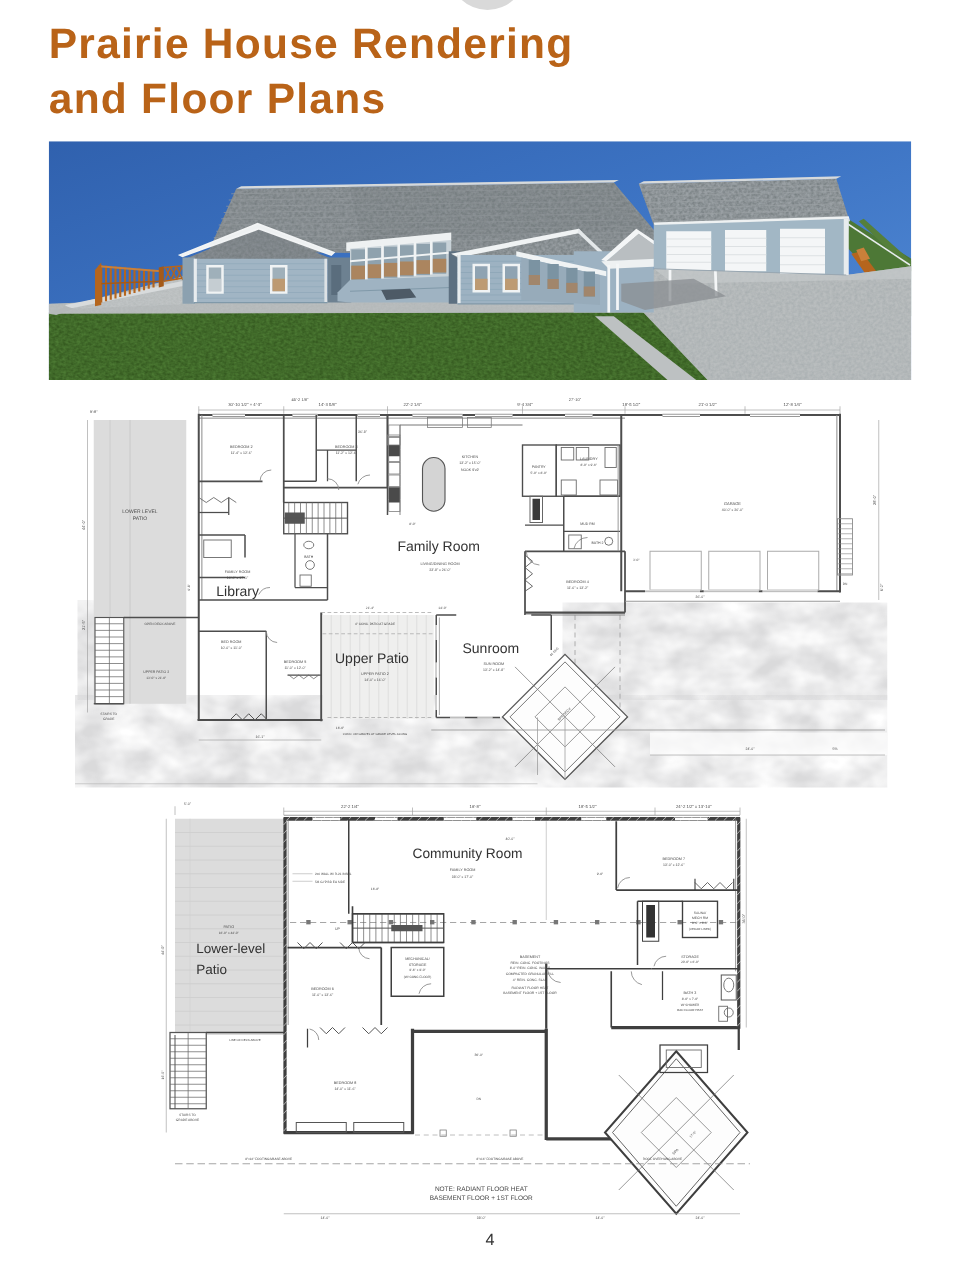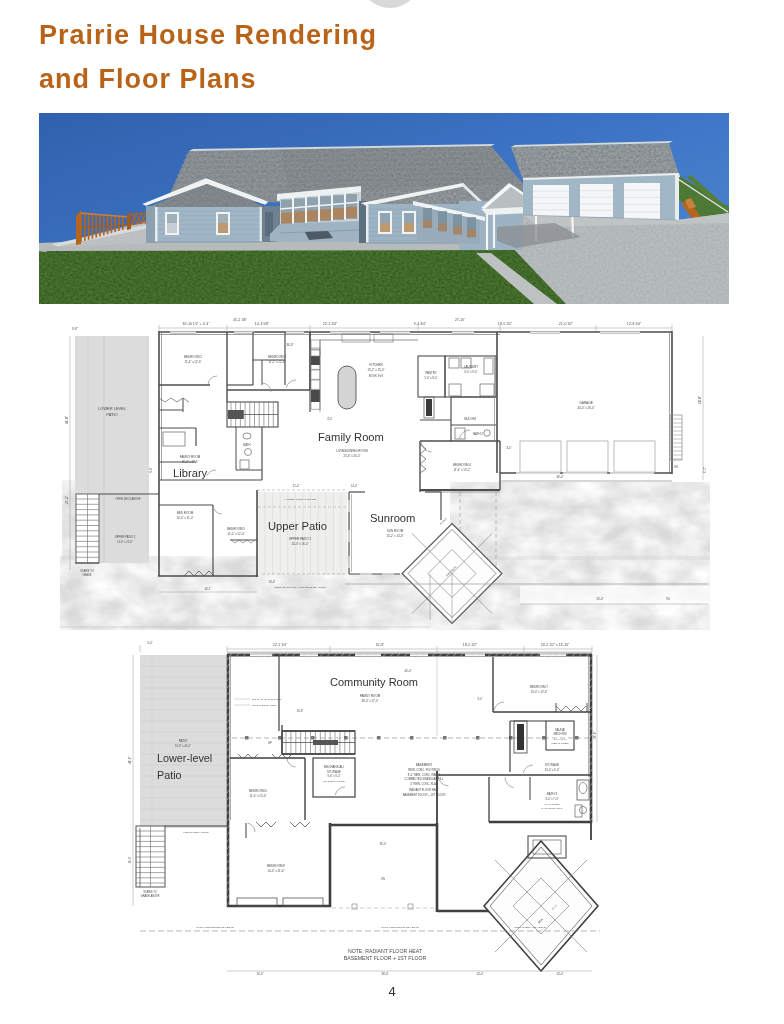--- a/index.html
+++ b/index.html
@@ -1,19 +1,19 @@
 <!DOCTYPE html>
 <html><head>
 <meta charset="utf-8">
 <style>
   html,body{margin:0;padding:0;background:#fff;}
   #page{position:relative;width:784px;height:1024px;background:#ffffff;overflow:hidden;
         font-family:"Liberation Sans",sans-serif;}
   #title{position:absolute;left:39px;top:13px;color:#b96318;font-weight:bold;
-         font-size:27px;line-height:44px;letter-spacing:1px;}
+         font-size:34px;line-height:44px;letter-spacing:1px;}
   .abs{position:absolute;}
   #pageno{position:absolute;left:0;top:984px;width:784px;text-align:center;
           font-size:13px;color:#333;}
 </style>
 </head>
 <body>
 <div id="page">
 
   <svg class="abs" style="left:358px;top:0px" width="64" height="10" viewBox="0 0 64 10">
     <circle cx="32" cy="-22.5" r="30.5" fill="#d9d9d9"></circle>

